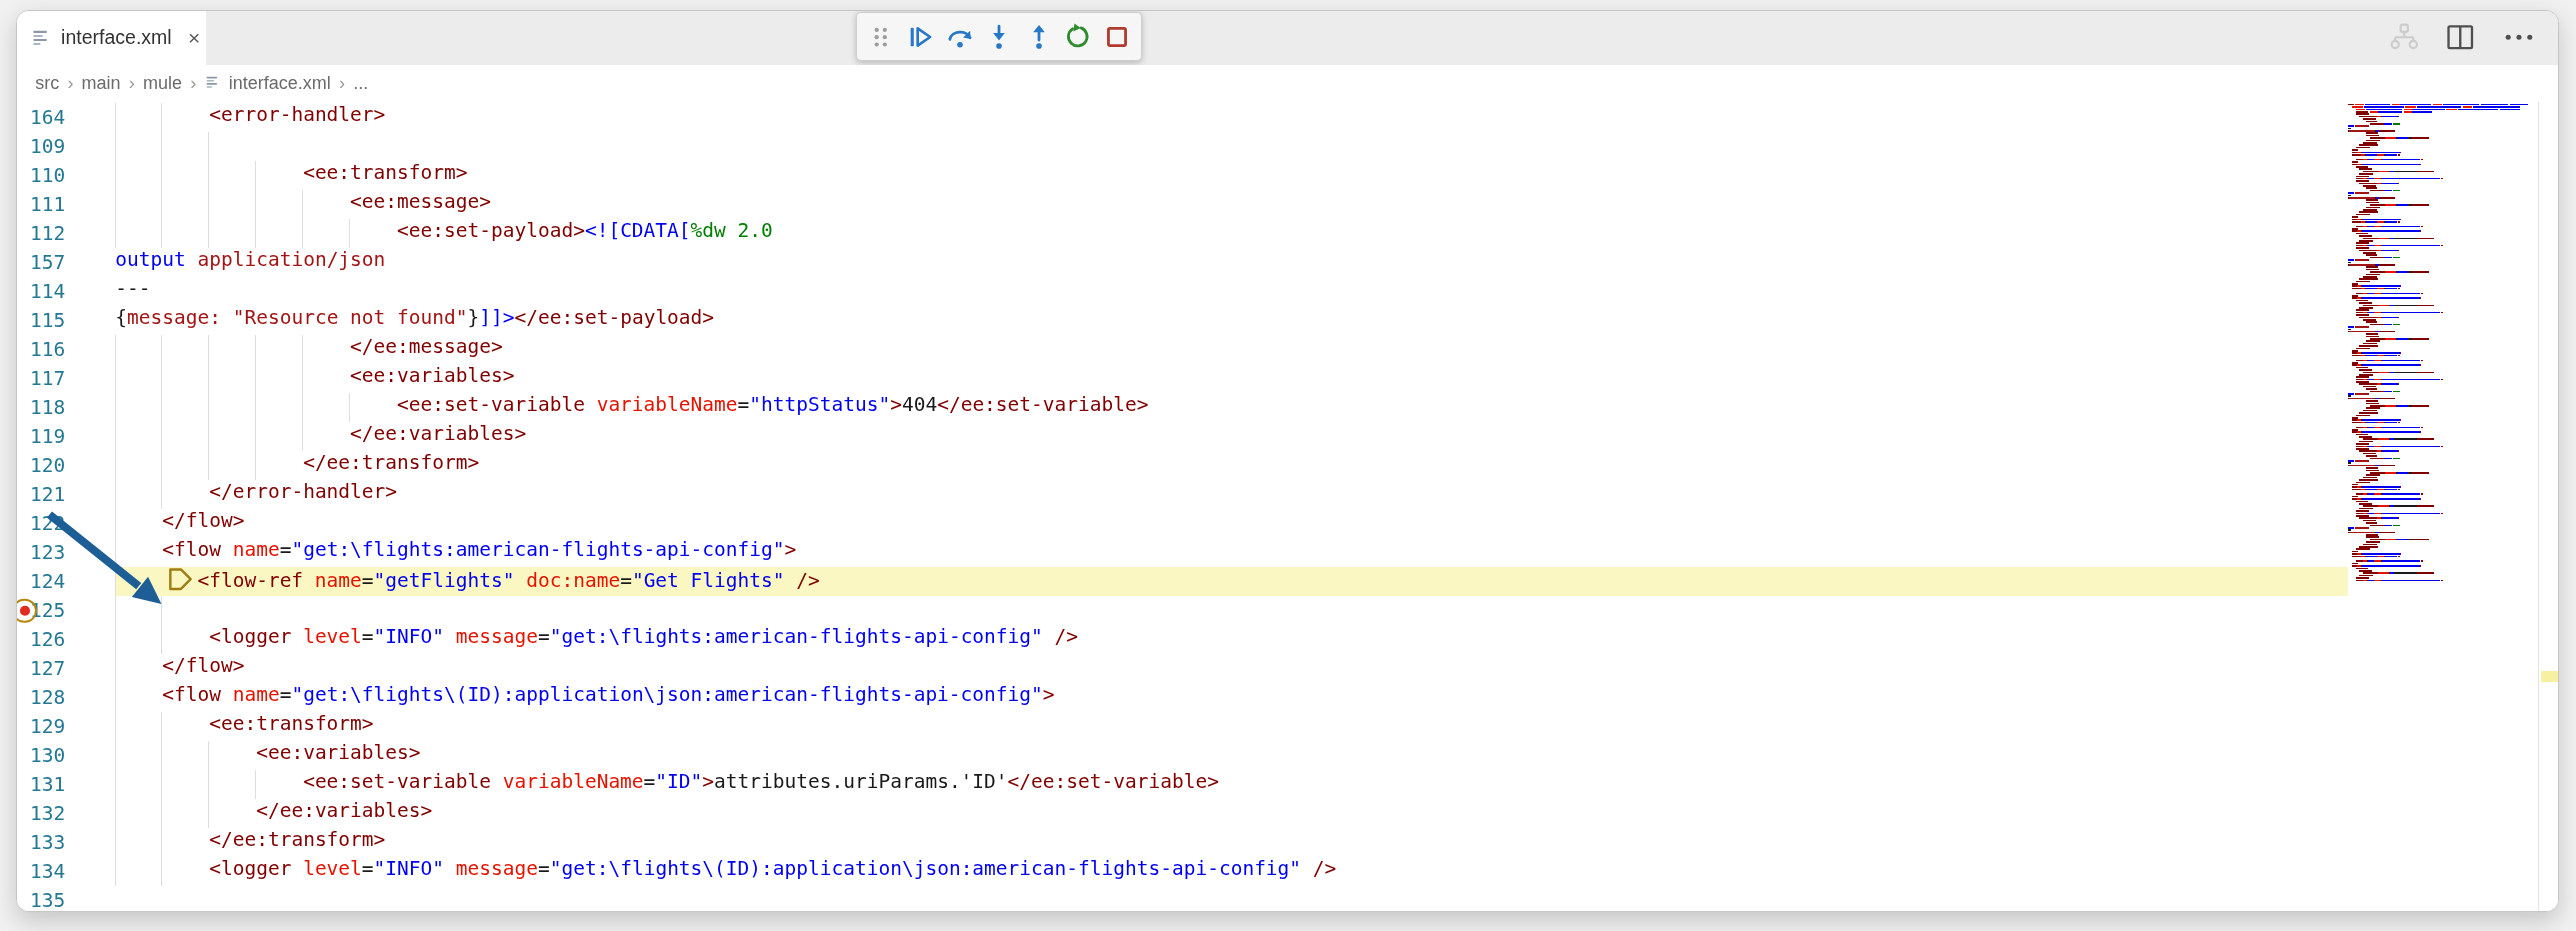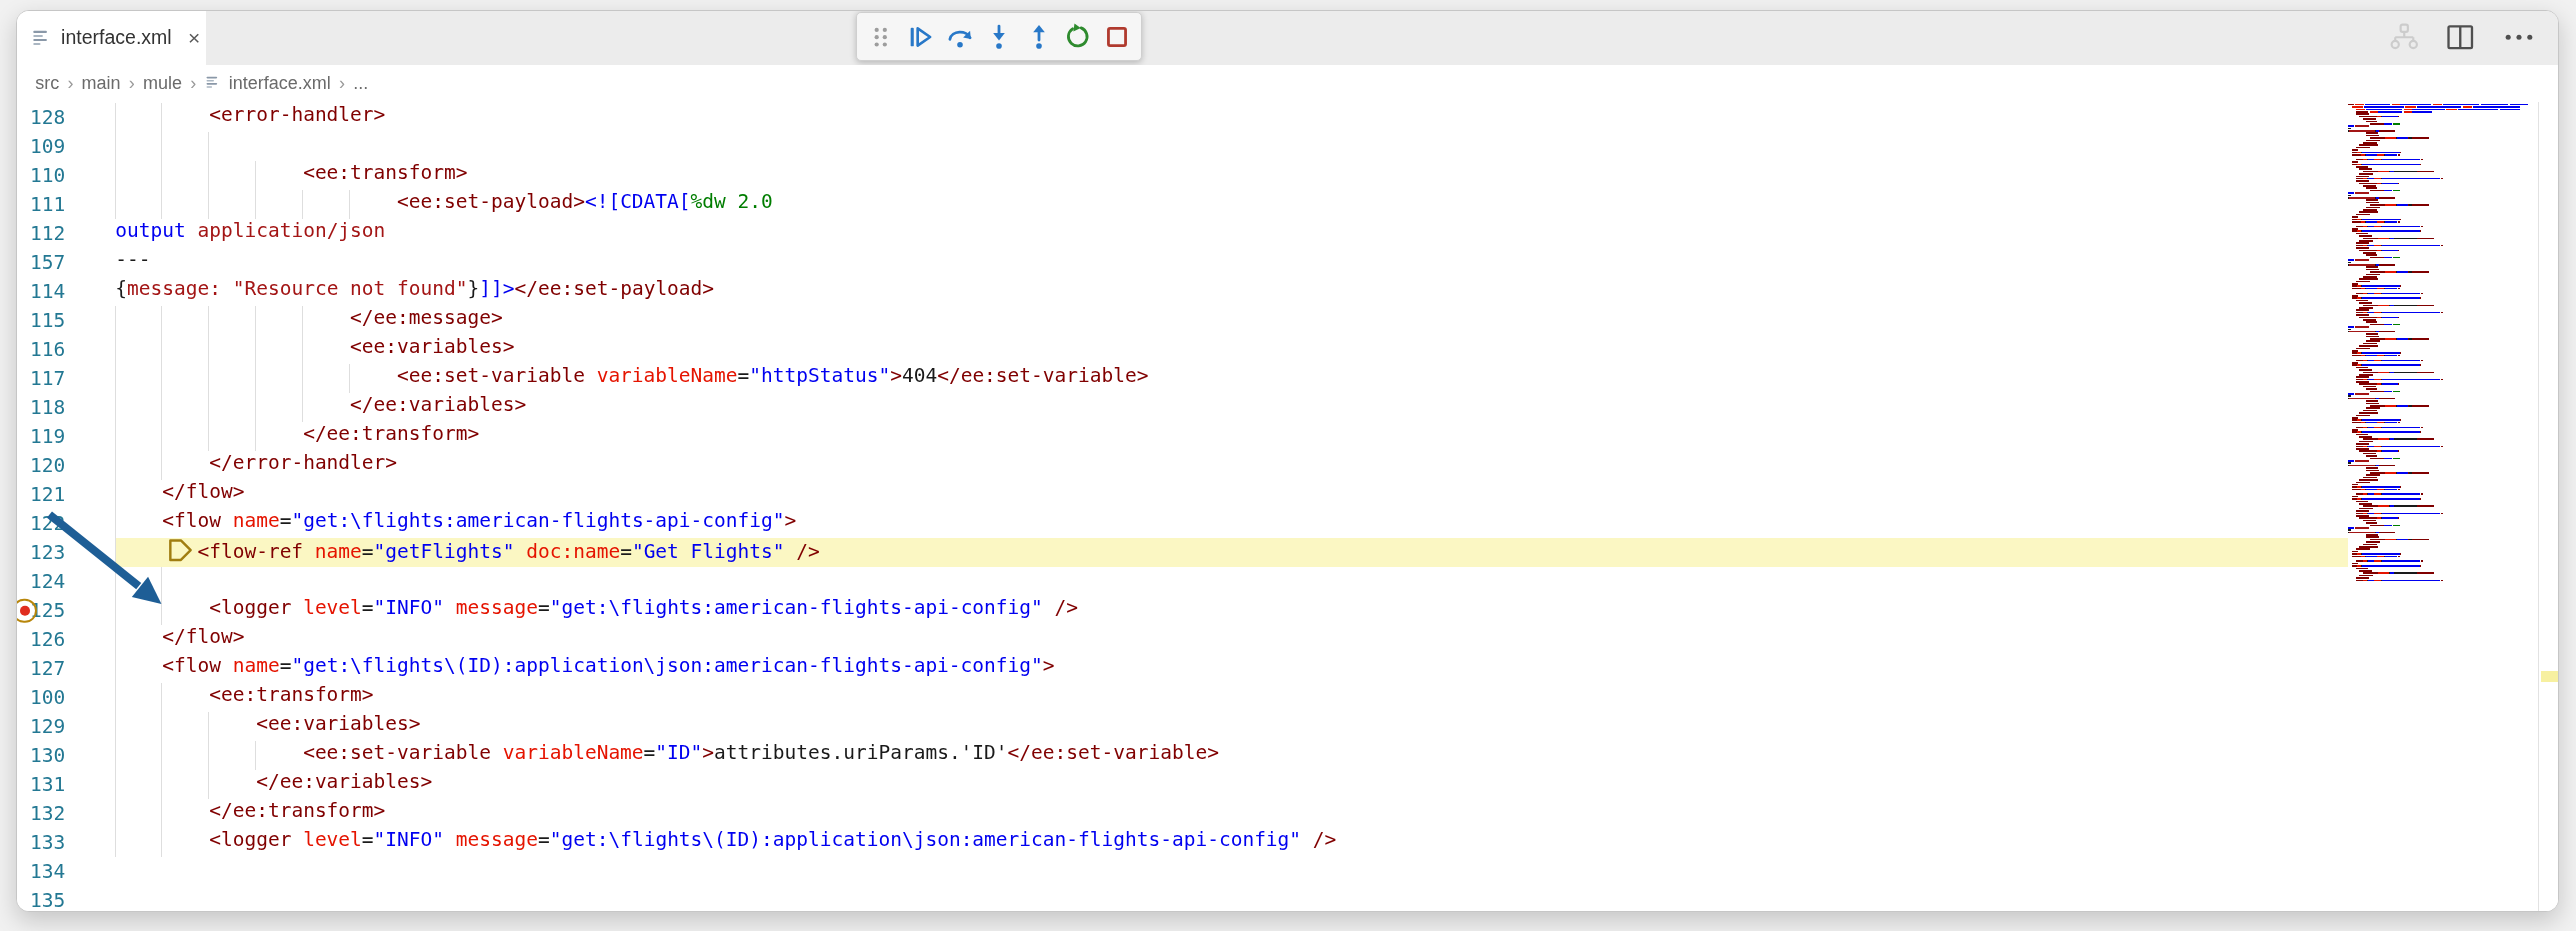--- a/index.html
+++ b/index.html
@@ -185,21 +185,21 @@
           <rect x="4" y="21" width="9" height="2.6" rx="1.3" fill="#aab6c2"></rect>
         </svg></span>
       <span class="crumb">interface.xml</span>
       <span class="crumb-sep">›</span>
       <span class="crumb">...</span>
     </div>
 
   <div class="editor">
     <div class="gutter" id="gutter">
         <div class="gutter-row">
-          <span>128</span>
+          <span>164</span>
         </div>
         <div class="gutter-row">
           <span>109</span>
         </div>
         <div class="gutter-row">
           <span>110</span>
         </div>
         <div class="gutter-row">
           <span>111</span>
         </div>
@@ -248,21 +248,21 @@
             <div class="dot"></div>
           </div>
         </div>
         <div class="gutter-row">
           <span>126</span>
         </div>
         <div class="gutter-row">
           <span>127</span>
         </div>
         <div class="gutter-row">
-          <span>100</span>
+          <span>128</span>
         </div>
         <div class="gutter-row">
           <span>129</span>
         </div>
         <div class="gutter-row">
           <span>130</span>
         </div>
         <div class="gutter-row">
           <span>131</span>
         </div>
@@ -289,20 +289,28 @@
           <div class="guide" style="left: -0.8px;"></div>
           <div class="guide" style="left: 46px;"></div>
           <div class="guide" style="left: 93px;"></div>
         </div>
         <div class="code-row">
           <div class="guide" style="left: -0.8px;"></div>
           <div class="guide" style="left: 46px;"></div>
           <div class="guide" style="left: 93px;"></div>
           <div class="guide" style="left: 140px;"></div>
           <pre><span style="color: rgb(128, 0, 0);">                &lt;ee:transform&gt;</span></pre>
+        </div>
+        <div class="code-row">
+          <div class="guide" style="left: -0.8px;"></div>
+          <div class="guide" style="left: 46px;"></div>
+          <div class="guide" style="left: 93px;"></div>
+          <div class="guide" style="left: 140px;"></div>
+          <div class="guide" style="left: 187px;"></div>
+          <pre><span style="color: rgb(128, 0, 0);">                    &lt;ee:message&gt;</span></pre>
         </div>
         <div class="code-row">
           <div class="guide" style="left: -0.8px;"></div>
           <div class="guide" style="left: 46px;"></div>
           <div class="guide" style="left: 93px;"></div>
           <div class="guide" style="left: 140px;"></div>
           <div class="guide" style="left: 187px;"></div>
           <div class="guide" style="left: 234px;"></div>
           <pre><span style="color: rgb(128, 0, 0);">                        &lt;ee:set-payload&gt;</span><span style="color: rgb(0, 0, 240);">&lt;![CDATA[</span><span style="color: rgb(0, 125, 0);">%dw 2.0</span></pre>
         </div>

